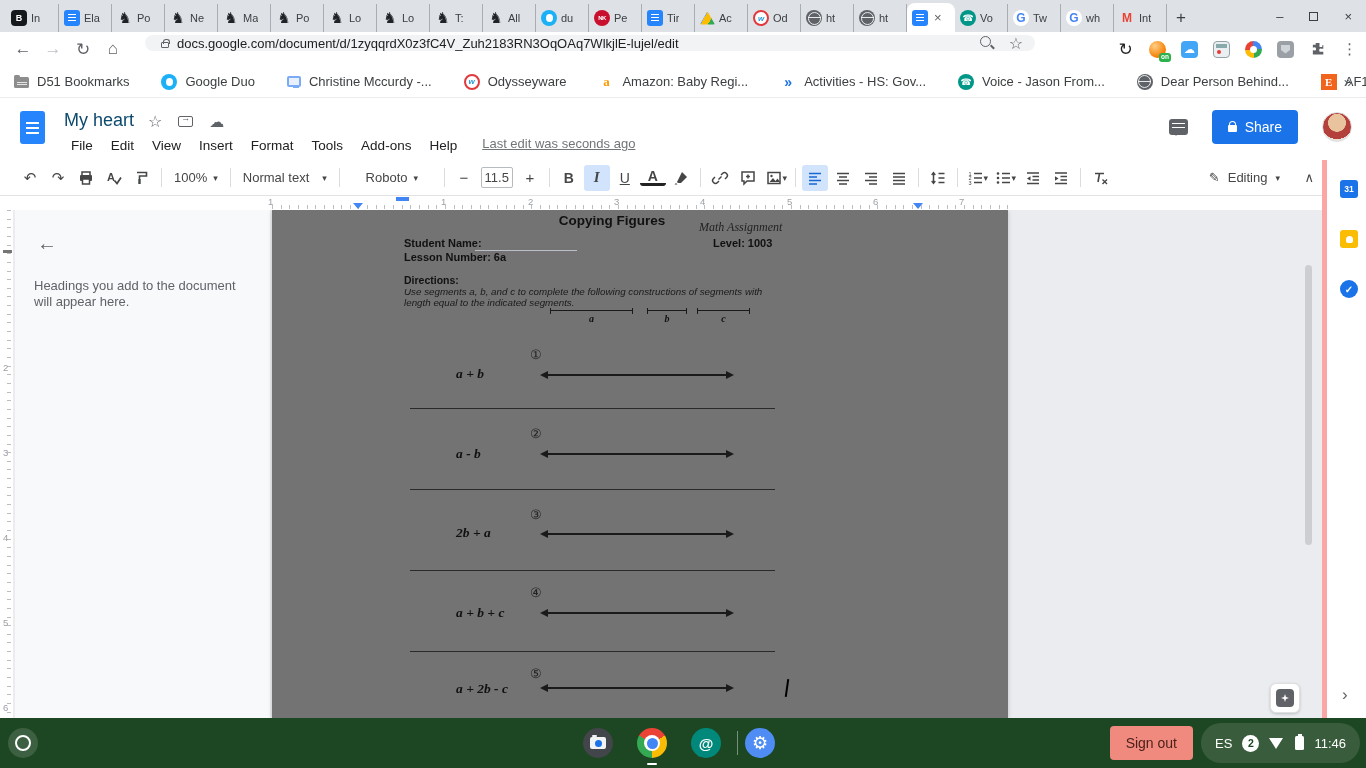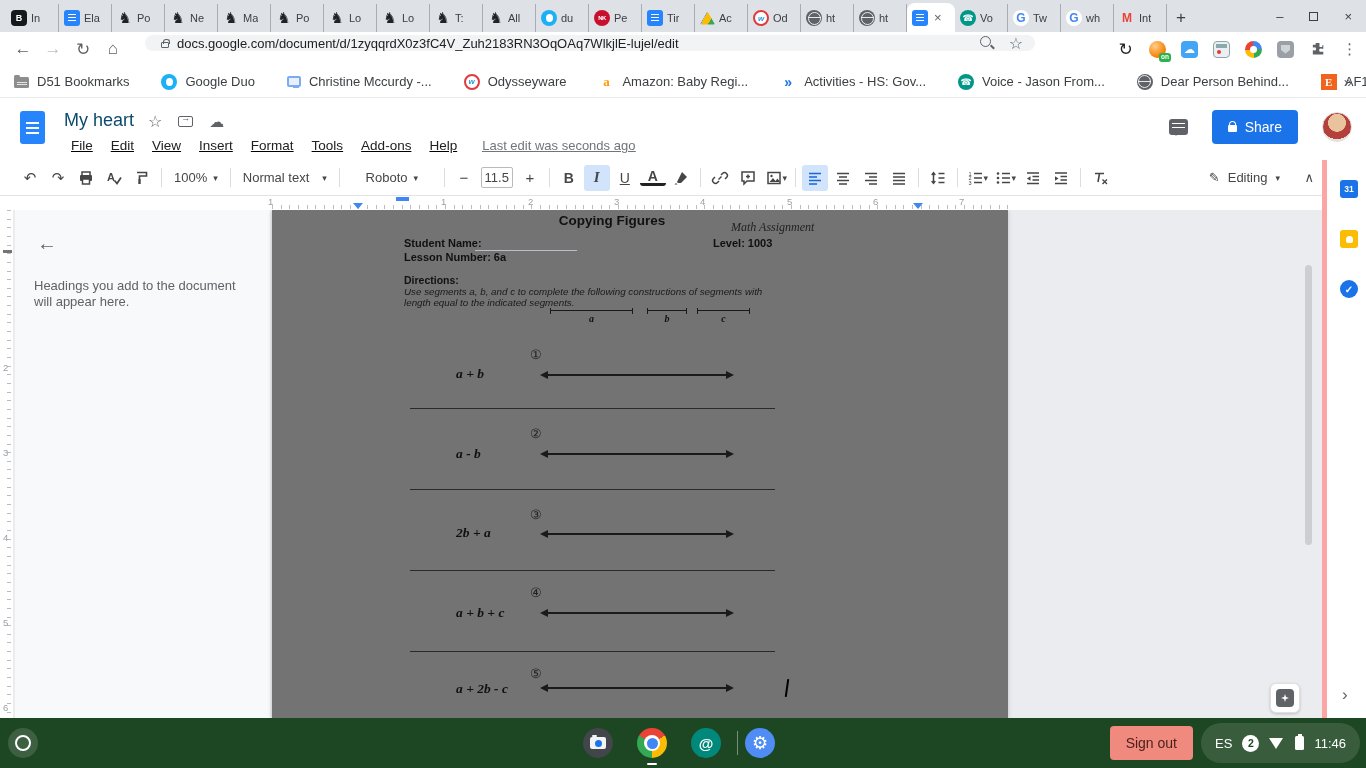--- a/index.html
+++ b/index.html
@@ -81,21 +81,21 @@
   
   .docheader { position:absolute; top:98px; left:0; width:1366px; height:62px; background:#fff; }
   .docs-logo { position:absolute; left:20px; top:13px; width:25px; height:33px; background:#2684fc; border-radius:3px; }
   .docs-logo::after { content:""; position:absolute; left:6px; top:11px; width:13px; height:13px; background:repeating-linear-gradient(#fff 0 2px, transparent 2px 5px); }
   .doctitle { position:absolute; left:64px; top:12px; font-size:18px; color:#0c4a6e; }
   .title-icons { position:absolute; left:148px; top:14px; display:flex; gap:16px; align-items:center; color:#5f6368; }
   .t-star { font-size:16px; }
   .t-folder { width:15px; height:11px; border:1.5px solid #5f6368; border-radius:2px; position:relative; }
   .t-folder::after { content:"→"; position:absolute; left:2px; top:-4px; font-size:9px; }
   .t-cloud { font-size:15px; }
-  .menubar { position:absolute; left:64px; top:38px; display:flex; gap:4px; align-items:center;text-decoration:underline; }
+  .menubar { position:absolute; left:64px; top:38px; display:flex; gap:4px; align-items:flex-start; }
   .menuitem { font-size:13.5px; color:#202124; padding:2px 7px; }
   .lastedit { font-size:13px; color:#717579; text-decoration:underline; margin-left:14px; }
   .hdr-right { position:absolute; right:14px; top:12px; display:flex; align-items:center; gap:24px; }
   .comment-ico { width:19px; height:16px; background:#5f6368; border-radius:3px; position:relative; }
   .comment-ico::before { content:""; position:absolute; left:3px; top:4px; right:3px; height:7px; background:repeating-linear-gradient(#fff 0 1.5px, transparent 1.5px 4px); }
   .comment-ico::after { content:""; position:absolute; left:3px; bottom:-5px; border:4px solid transparent; border-top:6px solid #5f6368; }
   .sharebtn { background:#1a73e8; color:#fff; border-radius:4px; height:34px; display:flex; align-items:center; gap:8px; padding:0 16px; font-size:14px; }
   .sh-lock { width:9px; height:7px; background:#fff; border-radius:1px; position:relative; margin-top:3px; }
   .sh-lock::before { content:""; position:absolute; left:1px; top:-4.5px; width:5px; height:5px; border:1.6px solid #fff; border-bottom:none; border-radius:4px 4px 0 0; }
   .avatar { width:30px; height:30px; border-radius:50%; background:radial-gradient(circle at 50% 35%, #e8c39e 0 38%, #b3403a 40% 70%, #e9e2da 71%); border:1px solid #e0e0e0; }
@@ -127,21 +127,21 @@
   .vmark { position:absolute; left:3px; top:40px; width:9px; height:2.5px; background:#757575; }
 
   
   .main { position:absolute; top:210px; left:0; width:1366px; height:508px; background:#ebecf0; overflow:hidden; }
   .outline { position:absolute; left:15px; top:0; width:255px; height:100%; background:#f8f9fa; }
   .back-arrow { position:absolute; left:22px; top:22px; font-size:20px; color:#5f6368; }
   .outline-hint { position:absolute; left:19px; top:68px; width:215px; font-size:13px; line-height:16px; color:#5f6368; }
   .page { position:absolute; left:272px; top:0; width:736px; height:508px; background:#737373; box-shadow:0 1px 4px rgba(60,64,67,.25); }
 
   .ws-title { position:absolute; left:250px; top:3px; width:180px; text-align:center; font-size:13.5px; font-weight:bold; color:#111; }
-  .ws-subject { position:absolute; left:427px; top:10px; font-size:12px; font-style:italic; color:#222; font-family:"Liberation Serif",serif;margin-left:32px; }
+  .ws-subject { position:absolute; left:427px; top:10px; font-size:12px; font-style:italic; color:#222; font-family:"Liberation Serif",serif; }
   .ws-level { position:absolute; left:441px; top:27px; font-size:11px; font-weight:bold; color:#111; }
   .ws-sname { position:absolute; left:132px; top:27px; font-size:11px; font-weight:bold; color:#111; }
   .ws-sline { position:absolute; left:203px; top:40px; width:102px; height:1px; background:#b9bfc6; }
   .ws-lesson { position:absolute; left:132px; top:41px; font-size:11px; font-weight:bold; color:#111; }
   .ws-dirlabel { position:absolute; left:132px; top:64px; font-size:10.5px; font-weight:bold; color:#111; }
   .ws-dirtext { position:absolute; left:132px; top:76px; width:368px; font-size:9.8px; font-style:italic; line-height:11px; color:#1a1a1a; }
   .seg { position:absolute; height:0; border-top:1.4px solid #1a1a1a; }
   .seg::before, .seg::after { content:""; position:absolute; top:-3.2px; width:1.4px; height:6px; background:#1a1a1a; }
   .seg::before { left:0; } .seg::after { right:0; }
   .seglabel { position:absolute; top:2px; width:100%; text-align:center; font-size:10px; font-weight:bold; font-style:italic; font-family:"Liberation Serif",serif; color:#111; }

